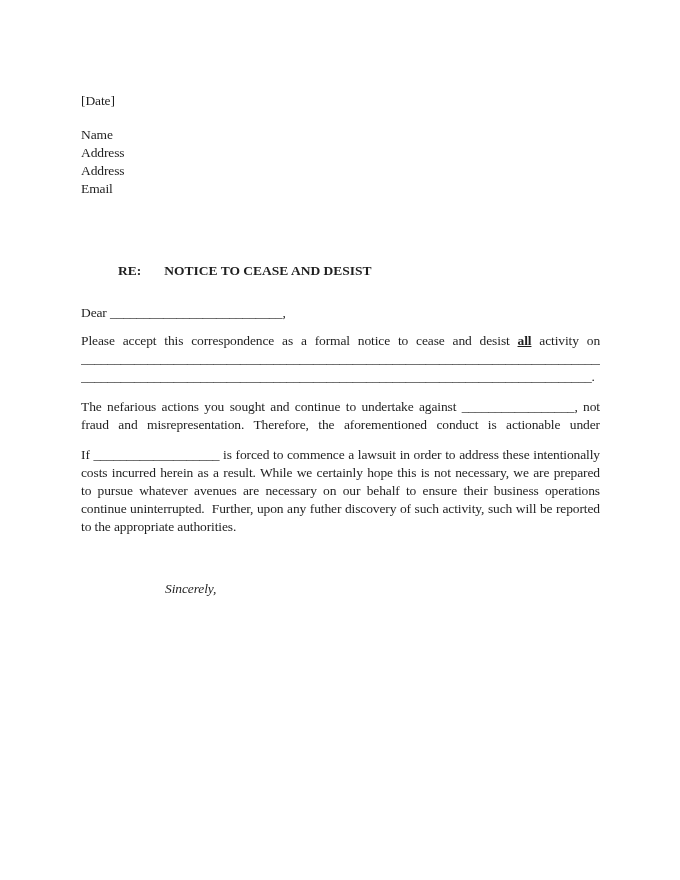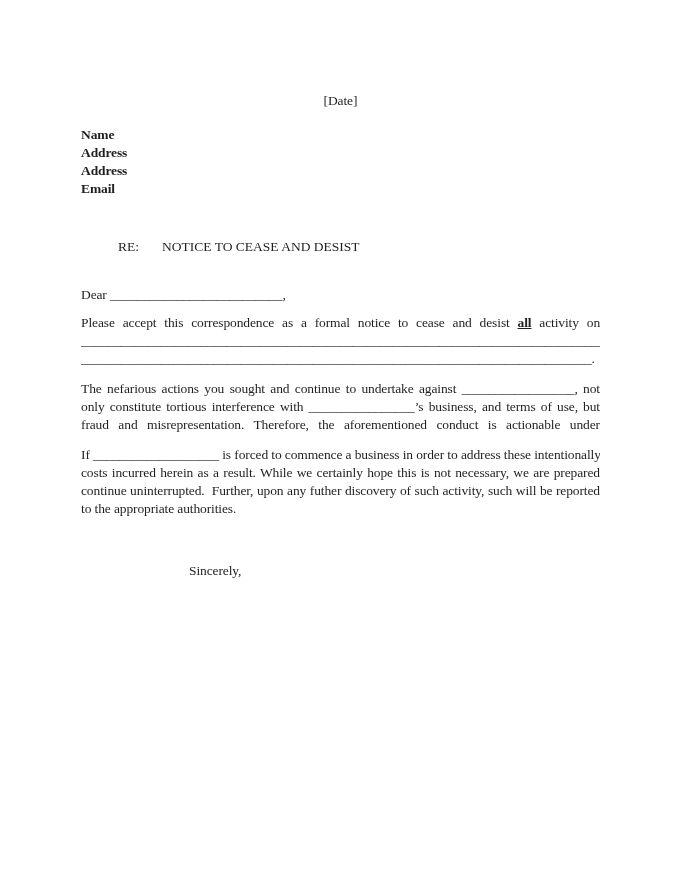--- a/index.html
+++ b/index.html
@@ -19,28 +19,28 @@
     white-space: nowrap;
     overflow: hidden;
     letter-spacing: -0.12px;
   }
   .just {
     text-align: justify;
     text-align-last: justify;
     -moz-text-align-last: justify;
     text-justify: inter-word;
   }
-  .date-line { text-align: center; margin-bottom: 8px; }
-  .sender { font-weight: bold; margin-top: 16px; }
-  .subject { font-weight: normal; margin-top: 40px; padding-left: 37px; white-space: nowrap; }
+  .date-line { text-align: left; margin-bottom: 8px; }
+  .sender { font-weight: normal; margin-top: 16px; }
+  .subject { font-weight: bold; margin-top: 64px; padding-left: 37px; white-space: nowrap; }
   .subject .gap { display: inline-block; width: 23px; }
-  .salutation { margin-top: 30px; }
+  .salutation { margin-top: 24px; }
   .para { margin-top: 12px; }
   .para.p1 { margin-top: 10px; }
-  .closing { margin-top: 44px; margin-left: 108px; }
+  .closing { margin-top: 44px; margin-left: 84px; font-style: italic; }
   b u { text-decoration-thickness: 1px; }
 </style>
 </head>
 <body>
 
 <div class="page">
   <div class="content">
 
     <div class="line date-line">[Date]</div>
 
@@ -58,27 +58,27 @@
     <div class="line salutation">Dear __________________________,</div>
 
     <div class="para p1">
       <div class="line just"><span>Please accept this correspondence as a formal notice to cease and desist</span> <b><u>all</u></b> <span>activity on</span></div>
       <div class="line fill">_______________________________________________________________________________</div>
       <div class="line fill">_____________________________________________________________________________.</div>
     </div>
 
     <div class="para">
         <div class="line just">The nefarious actions you sought and continue to undertake against _________________, not</div>
-        <div class="line just">only constitute tortious interference with ________________’s business, and terms of use, but</div>
         <div class="line just">fraud and misrepresentation. Therefore, the aforementioned conduct is actionable under</div>
       </div>
 
     <div class="para">
-        <div class="line just">If ___________________ is forced to commence a business in order to address these intentionally</div>
+        <div class="line just">If ___________________ is forced to commence a lawsuit in order to address these intentionally</div>
         <div class="line just">costs incurred herein as a result. While we certainly hope this is not necessary, we are prepared</div>
+        <div class="line just">to pursue whatever avenues are necessary on our behalf to ensure their business operations</div>
         <div class="line just">continue uninterrupted.&nbsp; Further, upon any futher discovery of such activity, such will be reported</div>
         <div class="line">to the appropriate authorities.</div>
       </div>
 
 
     <div class="line closing">Sincerely,</div>
 
   </div>
 </div>
 

